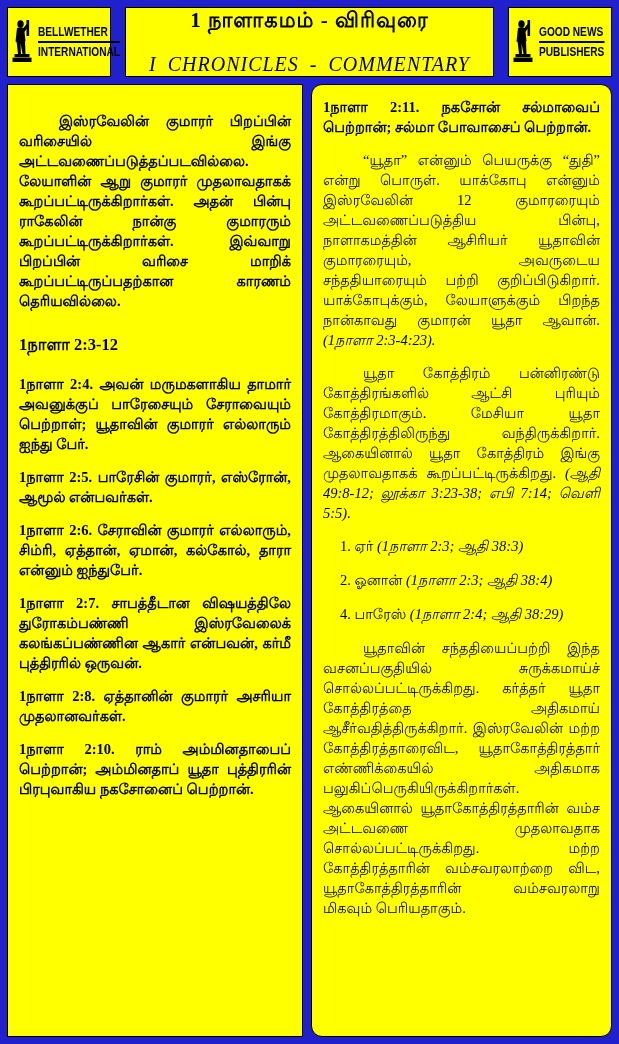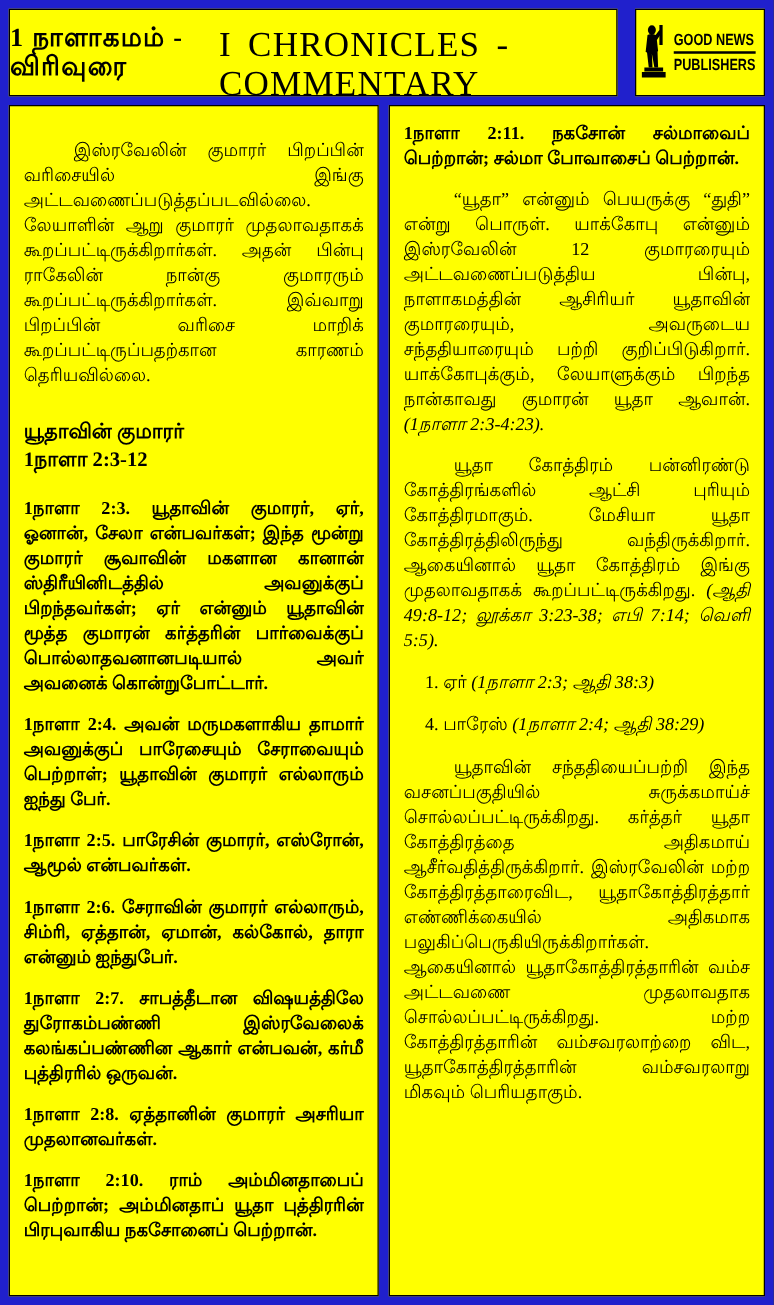--- a/index.html
+++ b/index.html
@@ -14,44 +14,60 @@
     margin: 0 auto;
   }
   .box { background: #ffff00; border: 1px solid #000; box-sizing: border-box; }
   
   .header { display: flex; gap: 14px; height: 70px; flex: 0 0 auto; }
   .logo-box { width: 104px; display: flex; align-items: center; justify-content: flex-start; padding: 4px 3px; gap: 3px; }
   .statue { flex: 0 0 auto; }
   .logo-text { transform: scaleX(0.78); transform-origin: left center; }
   .logo-line { font-family: "Liberation Sans", "DejaVu Sans", sans-serif; font-weight: bold; font-size: 13px; line-height: 1.12; white-space: nowrap; letter-spacing: 0px; }
   .logo-line.first { border-bottom: 2px solid #000; padding-bottom: 1px; margin-bottom: 2px; }
-  .title-box { flex: 1; display: flex; flex-direction: row; align-items: center; justify-content: center; }
+  .title-box { flex: 1; display: flex; flex-direction: column; align-items: center; justify-content: center; }
   .title-tamil { font-size: 21px; font-weight: bold; letter-spacing: 1px; line-height: 1.1; }
-  .title-english { font-size: 28px; letter-spacing: 1px; word-spacing: 5px; margin-top: 21px; line-height: 1.1; }
+  .title-english { font-size: 20px; letter-spacing: 1px; word-spacing: 5px; margin-top: 21px; line-height: 1.1; font-style: italic; }
   
   .content { flex: 1; display: flex; gap: 8px; min-height: 0; }
   .column { padding: 12px 11px 10px 11px; overflow: hidden; }
   .column.left { width: 296px; flex: 0 0 auto; }
-  .column.right { flex: 1; }
+  .column.right { flex: 1; border-radius: 11px; }
   .para { margin: 0 0 13px 0; font-size: 14.5px; line-height: 20px; text-align: justify; }
   .para.indent { text-indent: 40px; }
   .verse { font-weight: bold; }
-  .intro-top { margin-top: 14px; }
+  .intro-top { margin-top: 14px; font-weight: bold; }
   .section-heading { font-weight: bold; font-size: 16.5px; line-height: 23px; margin: 22px 0 18px 0; }
   .ref { font-style: italic; }
   .sons-list { margin: 2px 0 14px 0; padding-left: 17px; }
   .sons-list .list-item { font-size: 14.5px; line-height: 20px; margin-bottom: 14px; }
 </style>
 </head>
 <body>
 
 <div class="page">
 
   <div class="header">
 
+    <div class="box logo-box">
+      <svg class="statue" width="24" height="46" viewBox="0 0 24 46" aria-hidden="true">
+        <g fill="#000000">
+          <rect x="15.5" y="1" width="2.6" height="16"></rect>
+          <ellipse cx="9.5" cy="5" rx="3.2" ry="3.8"></ellipse>
+          <path d="M6,9 Q9.5,7.5 12.5,9 L15.5,5 L17.5,7 L13.5,13 L14.5,22 Q9.5,25 4.5,22.5 Z"></path>
+          <path d="M5.5,22 L7,35 L10,35 L9.5,24 L11.5,35 L14.5,35 L14,22 Z"></path>
+          <rect x="3.5" y="35" width="15" height="3.2"></rect>
+          <rect x="1.5" y="38.6" width="19" height="4.4"></rect>
+        </g>
+      </svg>
+      <div class="logo-text">
+        <div class="logo-line first">BELLWETHER</div>
+        <div class="logo-line">INTERNATIONAL</div>
+      </div>
+    </div>
 
     <div class="box title-box">
       <div class="title-tamil">1 நாளாகமம் - விரிவுரை</div>
       <div class="title-english">I CHRONICLES - COMMENTARY</div>
     </div>
 
     <div class="box logo-box">
       <svg class="statue" width="24" height="46" viewBox="0 0 24 46" aria-hidden="true">
         <g fill="#000000">
           <rect x="15.5" y="1" width="2.6" height="16"></rect>
@@ -68,38 +84,37 @@
       </div>
     </div>
 
   </div>
 
   <div class="content">
 
     <div class="box column left">
       <p class="para indent intro-top">இஸ்ரவேலின் குமாரர் பிறப்பின் வரிசையில் இங்கு அட்டவணைப்படுத்தப்படவில்லை. லேயாளின் ஆறு குமாரர் முதலாவதாகக் கூறப்பட்டிருக்கிறார்கள். அதன் பின்பு ராகேலின் நான்கு குமாரரும் கூறப்பட்டிருக்கிறார்கள். இவ்வாறு பிறப்பின் வரிசை மாறிக் கூறப்பட்டிருப்பதற்கான காரணம் தெரியவில்லை.</p>
       <div class="section-heading">
-        <div>யூதாவின் குமாரர்</div>
         <div>1நாளா 2:3-12</div>
       </div>
-      <p class="para verse">1நாளா 2:3. யூதாவின் குமாரர், ஏர், ஓனான், சேலா என்பவர்கள்; இந்த மூன்று குமாரர் சூவாவின் மகளான கானான் ஸ்திரீயினிடத்தில் அவனுக்குப் பிறந்தவர்கள்; ஏர் என்னும் யூதாவின் மூத்த குமாரன் கர்த்தரின் பார்வைக்குப் பொல்லாதவனானபடியால் அவர் அவனைக் கொன்றுபோட்டார்.</p>
       <p class="para verse">1நாளா 2:4. அவன் மருமகளாகிய தாமார் அவனுக்குப் பாரேசையும் சேராவையும் பெற்றாள்; யூதாவின் குமாரர் எல்லாரும் ஐந்து பேர்.</p>
       <p class="para verse">1நாளா 2:5. பாரேசின் குமாரர், எஸ்ரோன், ஆமூல் என்பவர்கள்.</p>
       <p class="para verse">1நாளா 2:6. சேராவின் குமாரர் எல்லாரும், சிம்ரி, ஏத்தான், ஏமான், கல்கோல், தாரா என்னும் ஐந்துபேர்.</p>
       <p class="para verse">1நாளா 2:7. சாபத்தீடான விஷயத்திலே துரோகம்பண்ணி இஸ்ரவேலைக் கலங்கப்பண்ணின ஆகார் என்பவன், கர்மீ புத்திரரில் ஒருவன்.</p>
       <p class="para verse">1நாளா 2:8. ஏத்தானின் குமாரர் அசரியா முதலானவர்கள்.</p>
       <p class="para verse">1நாளா 2:10. ராம் அம்மினதாபைப் பெற்றான்; அம்மினதாப் யூதா புத்திரரின் பிரபுவாகிய நகசோனைப் பெற்றான்.</p>
     </div>
 
     <div class="box column right">
       <p class="para verse">1நாளா 2:11. நகசோன் சல்மாவைப் பெற்றான்; சல்மா போவாசைப் பெற்றான்.</p>
       <p class="para indent"><span>“யூதா” என்னும் பெயருக்கு “துதி” என்று பொருள். யாக்கோபு என்னும் இஸ்ரவேலின் 12 குமாரரையும் அட்டவணைப்படுத்திய பின்பு, நாளாகமத்தின் ஆசிரியர் யூதாவின் குமாரரையும், அவருடைய சந்ததியாரையும் பற்றி குறிப்பிடுகிறார். யாக்கோபுக்கும், லேயாளுக்கும் பிறந்த நான்காவது குமாரன் யூதா ஆவான்.</span> <span class="ref">(1நாளா 2:3-4:23).</span></p>
       <p class="para indent"><span>யூதா கோத்திரம் பன்னிரண்டு கோத்திரங்களில் ஆட்சி புரியும் கோத்திரமாகும். மேசியா யூதா கோத்திரத்திலிருந்து வந்திருக்கிறார். ஆகையினால் யூதா கோத்திரம் இங்கு முதலாவதாகக் கூறப்பட்டிருக்கிறது.</span> <span class="ref">(ஆதி 49:8-12; லூக்கா 3:23-38; எபி 7:14; வெளி 5:5).</span></p>
       <div class="sons-list">
         <div class="list-item"><span>1. ஏர்</span> <span class="ref">(1நாளா 2:3; ஆதி 38:3)</span></div>
+        <div class="list-item"><span>2. ஓனான்</span> <span class="ref">(1நாளா 2:3; ஆதி 38:4)</span></div>
         <div class="list-item"><span>4. பாரேஸ்</span> <span class="ref">(1நாளா 2:4; ஆதி 38:29)</span></div>
       </div>
       <p class="para indent">யூதாவின் சந்ததியைப்பற்றி இந்த வசனப்பகுதியில் சுருக்கமாய்ச் சொல்லப்பட்டிருக்கிறது. கர்த்தர் யூதா கோத்திரத்தை அதிகமாய் ஆசீர்வதித்திருக்கிறார். இஸ்ரவேலின் மற்ற கோத்திரத்தாரைவிட, யூதாகோத்திரத்தார் எண்ணிக்கையில் அதிகமாக பலுகிப்பெருகியிருக்கிறார்கள். ஆகையினால் யூதாகோத்திரத்தாரின் வம்ச அட்டவணை முதலாவதாக சொல்லப்பட்டிருக்கிறது. மற்ற கோத்திரத்தாரின் வம்சவரலாற்றை விட, யூதாகோத்திரத்தாரின் வம்சவரலாறு மிகவும் பெரியதாகும்.</p>
     </div>
 
   </div>
 
 </div>
 
 </body></html>

